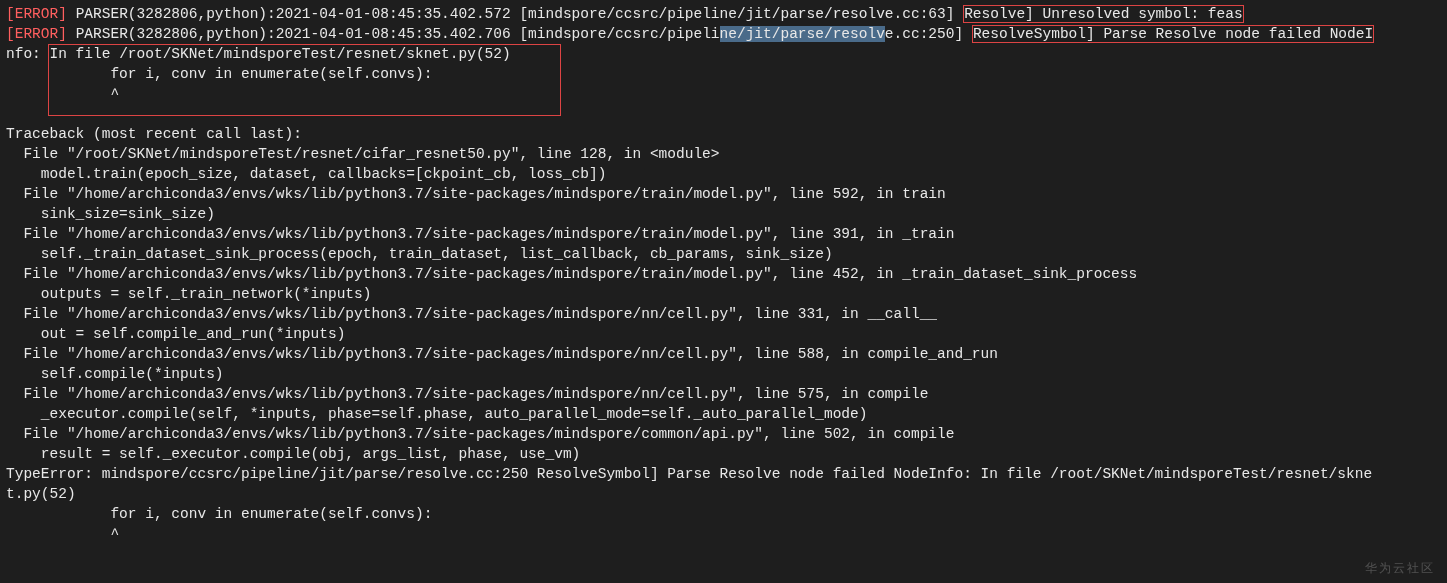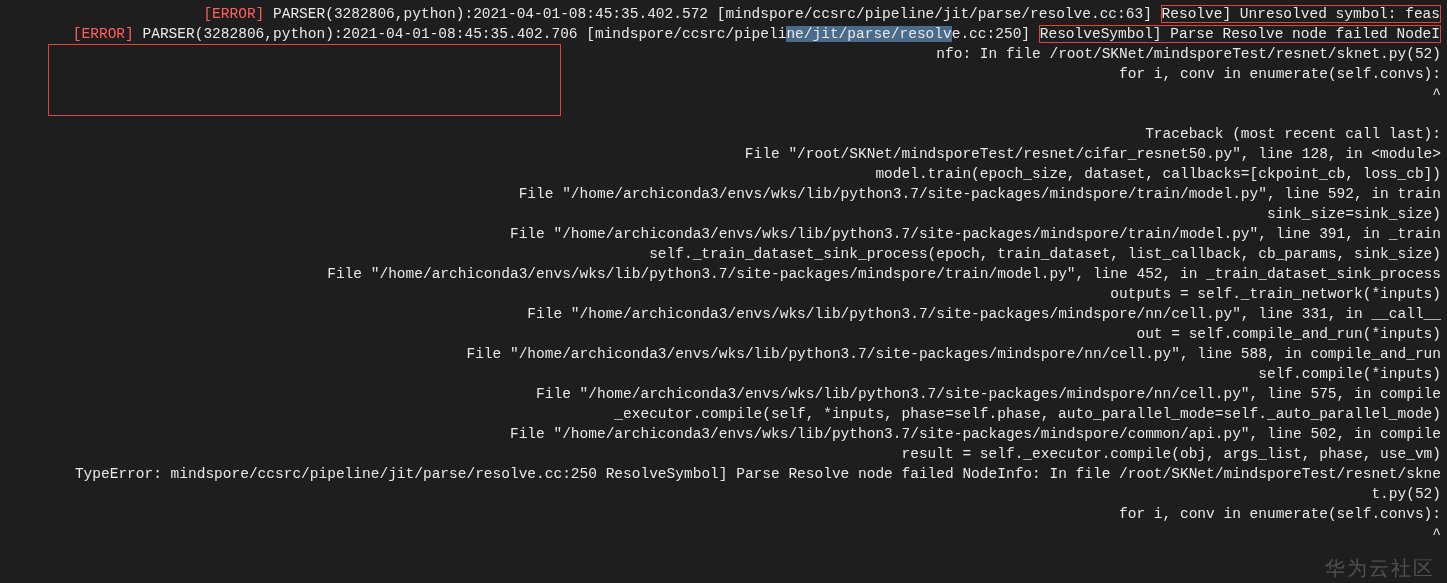--- a/index.html
+++ b/index.html
@@ -10,44 +10,43 @@
     font-family: Consolas, "Courier New", monospace;
     font-size: 14.5px;
     line-height: 1.38;
     color: #e8e8e8;
     overflow: hidden;
     position: relative;
   }
   .terminal {
     padding: 4px 6px;
     white-space: pre;
-    text-align: right;
   }
   .err-tag { color: #ff5f5f; }
   .err-body { color: #e8e8e8; }
   .box-red {
     border: 1px solid #d44;
     display: inline;
     padding: 0;
   }
   
   .highlight-rect {
     position: absolute;
     border: 1px solid #d44;
     pointer-events: none;
   }
   .sel {
     background: #4a6b8a;
   }
   .watermark {
     position: absolute;
-    bottom: 0;
+    bottom: 6px;
     right: 12px;
     font-family: Liberation Sans, sans-serif;
-    font-size: 20px;
+    font-size: 12px;
     color: rgba(255,255,255,0.22);
     letter-spacing: 2px;
   }
 </style>
 </head>
 <body>
 
 <div class="terminal"><span class="err-tag">[ERROR]</span><span class="err-body"> <span>PARSER(3282806,python):2021-04-01-08:45:35.402.572 [mindspore/ccsrc/pipeline/jit/parse/resolve.cc:63] </span><span class="box-red">Resolve] Unresolved symbol: feas</span></span>
 <span class="err-tag">[ERROR]</span><span class="err-body"> <span>PARSER(3282806,python):2021-04-01-08:45:35.402.706 [mindspore/ccsrc/pipeli</span><span class="sel">ne/jit/parse/resolv</span><span>e.cc:250] </span><span class="box-red">ResolveSymbol] Parse Resolve node failed NodeI</span></span>
 <span><span>nfo: </span><span>In file /root/SKNet/mindsporeTest/resnet/sknet.py(52)</span></span>

